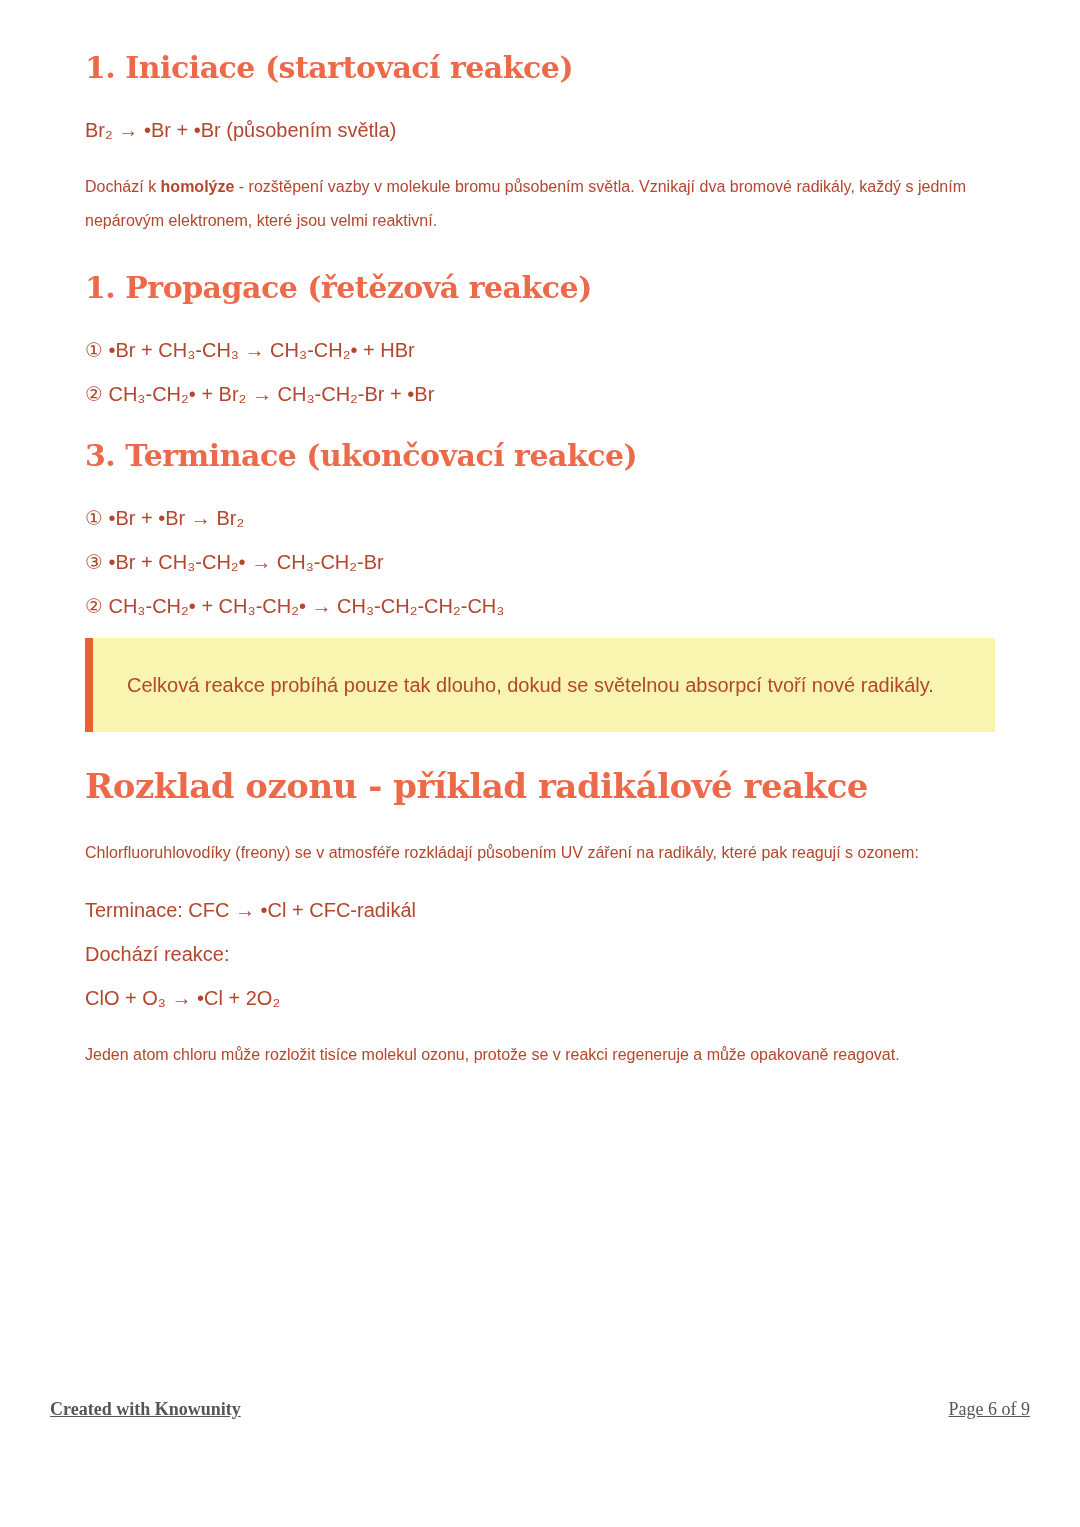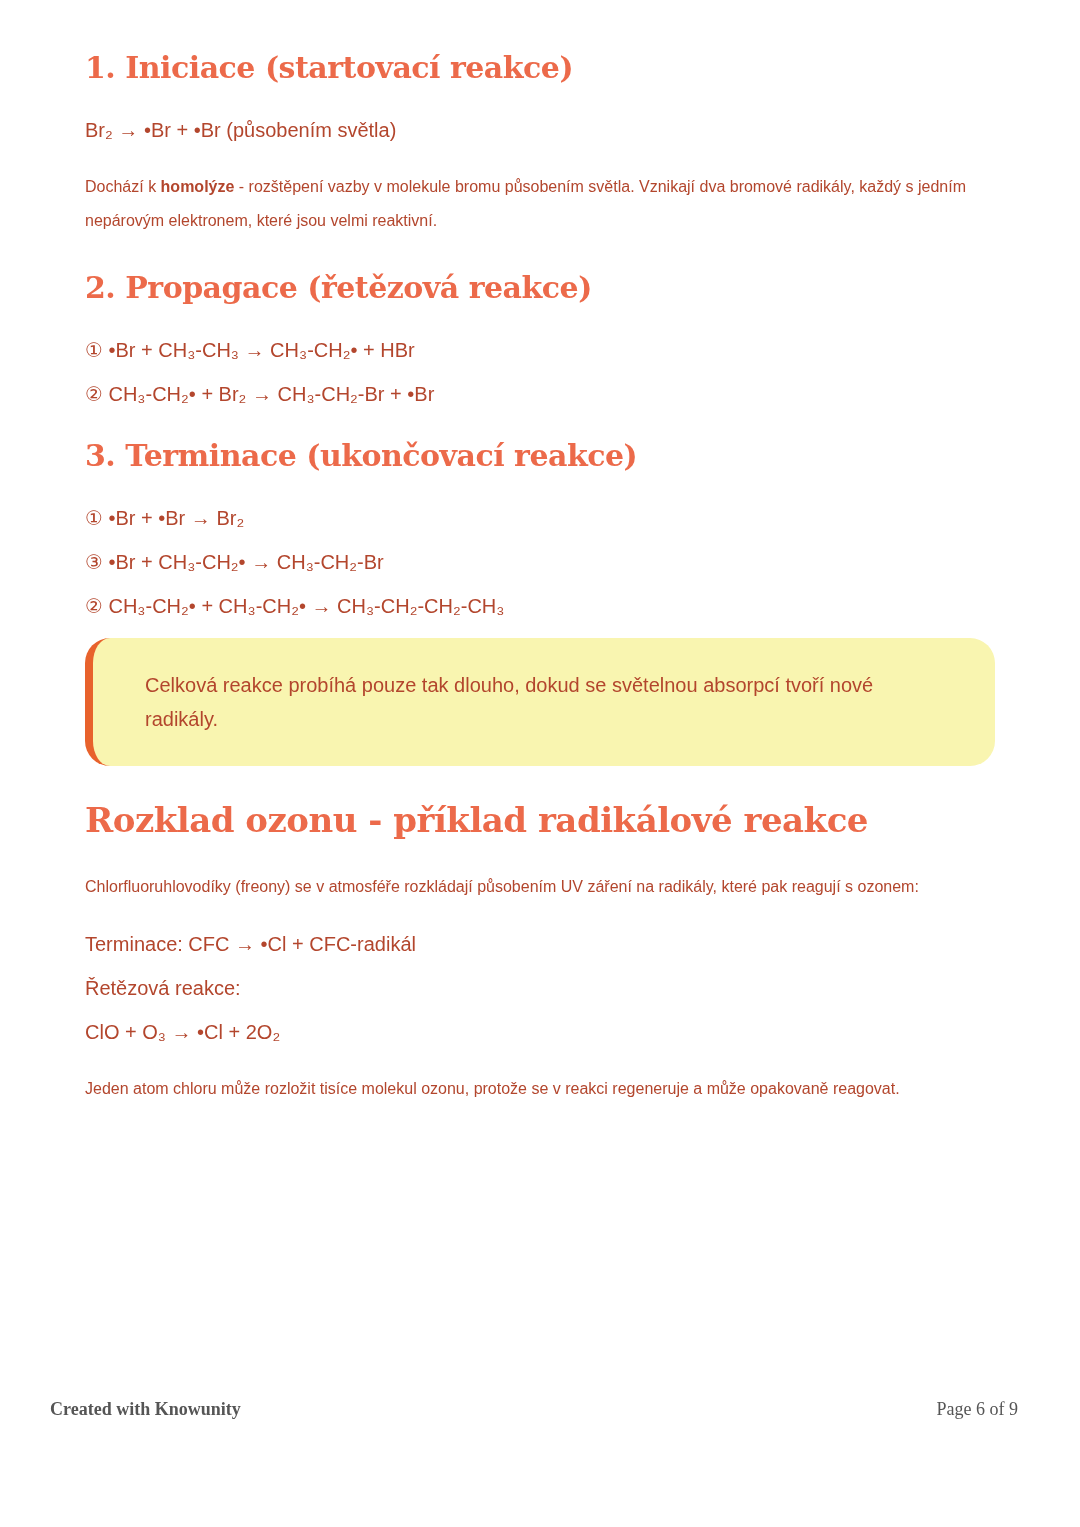--- a/index.html
+++ b/index.html
@@ -55,70 +55,70 @@
     font-size: 20px;
     line-height: 24px;
     margin: 20px 0;
     color: var(--body-color);
     white-space: nowrap;
   }
   .callout {
     margin: 12px 0 30px 0;
     background: var(--callout-bg);
     border-left: 8px solid var(--callout-border);
-    padding: 30px 52px;
-    border-radius: 25px;
+    padding: 30px 34px;
   }
   .callout p {
     font-size: 20px;
     line-height: 34px;
     color: var(--body-color);
   }
   .page-footer {
     position: absolute;
     left: 50px;
-    right: 62px;
+    right: 50px;
     bottom: 16px;
     display: flex;
     justify-content: space-between;
     align-items: baseline;
     font-family: "Liberation Serif", "DejaVu Serif", serif;
     color: var(--footer-color);
     font-size: 18px;
+    text-decoration: underline;
   }
   .page-footer .footer-left { font-weight: 700; }
   .page-footer .footer-right { font-weight: 400; }
 </style>
 </head>
 <body>
 
 <div class="page">
   <div class="content">
 
     <h3 class="doc-h3">1. Iniciace (startovací reakce)</h3>
     <p class="formula">Br₂ → •Br + •Br (působením světla)</p>
     <p class="body-text"><span>Dochází k </span><b>homolýze</b><span> - rozštěpení vazby v molekule bromu působením světla. Vznikají dva bromové radikály, každý s jedním nepárovým elektronem, které jsou velmi reaktivní.</span></p>
 
-    <h3 class="doc-h3">2. Propagace (řetězová reakce)</h3>
+    <h3 class="doc-h3">1. Propagace (řetězová reakce)</h3>
     <p class="formula">① •Br + CH₃-CH₃ → CH₃-CH₂• + HBr</p>
     <p class="formula">② CH₃-CH₂• + Br₂ → CH₃-CH₂-Br + •Br</p>
 
     <h3 class="doc-h3">3. Terminace (ukončovací reakce)</h3>
     <p class="formula">① •Br + •Br → Br₂</p>
     <p class="formula">③ •Br + CH₃-CH₂• → CH₃-CH₂-Br</p>
     <p class="formula">② CH₃-CH₂• + CH₃-CH₂• → CH₃-CH₂-CH₂-CH₃</p>
 
     <div class="callout">
       <p>Celková reakce probíhá pouze tak dlouho, dokud se světelnou absorpcí tvoří nové radikály.</p>
     </div>
 
     <h2 class="doc-h2">Rozklad ozonu - příklad radikálové reakce</h2>
     <p class="body-text">Chlorfluoruhlovodíky (freony) se v atmosféře rozkládají působením UV záření na radikály, které pak reagují s ozonem:</p>
     <p class="formula">Terminace: CFC → •Cl + CFC-radikál</p>
-    <p class="formula">Řetězová reakce:</p>
+    <p class="formula">Dochází reakce:</p>
     <p class="formula">ClO + O₃ → •Cl + 2O₂</p>
     <p class="body-text">Jeden atom chloru může rozložit tisíce molekul ozonu, protože se v reakci regeneruje a může opakovaně reagovat.</p>
 
   </div>
 
   <div class="page-footer">
     <span class="footer-left">Created with Knowunity</span>
     <span class="footer-right">Page 6 of 9</span>
   </div>
 </div>

